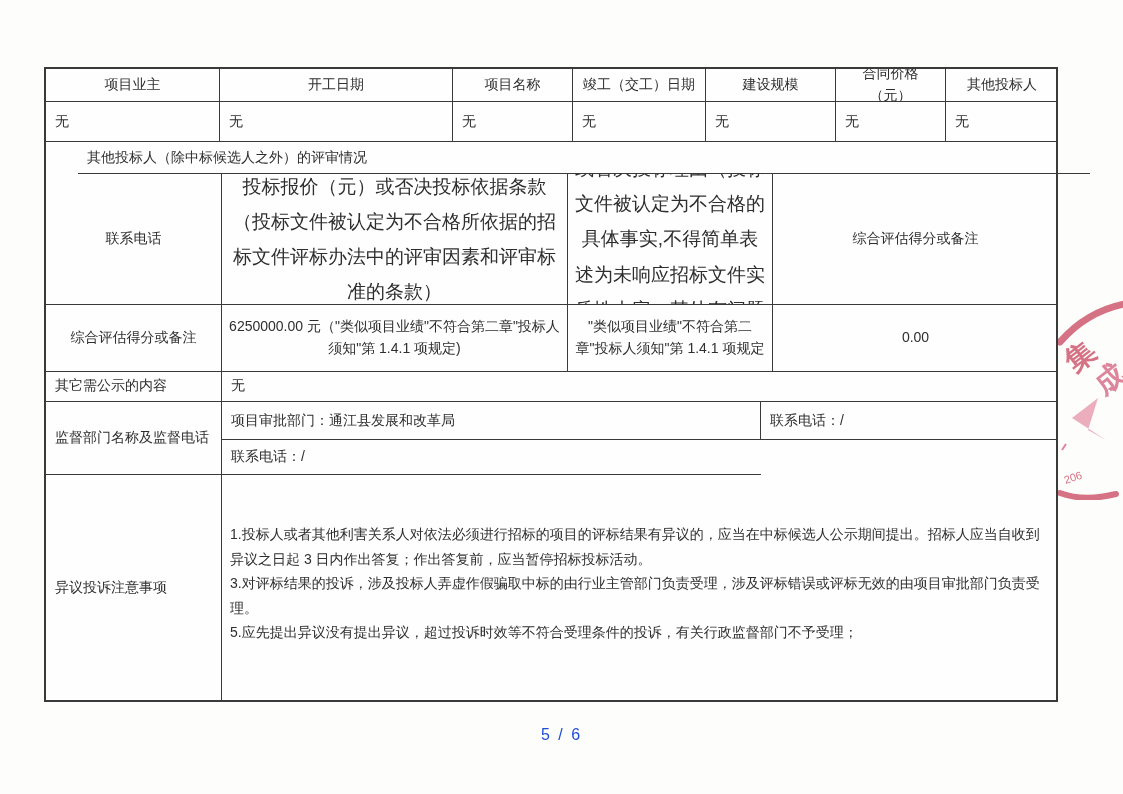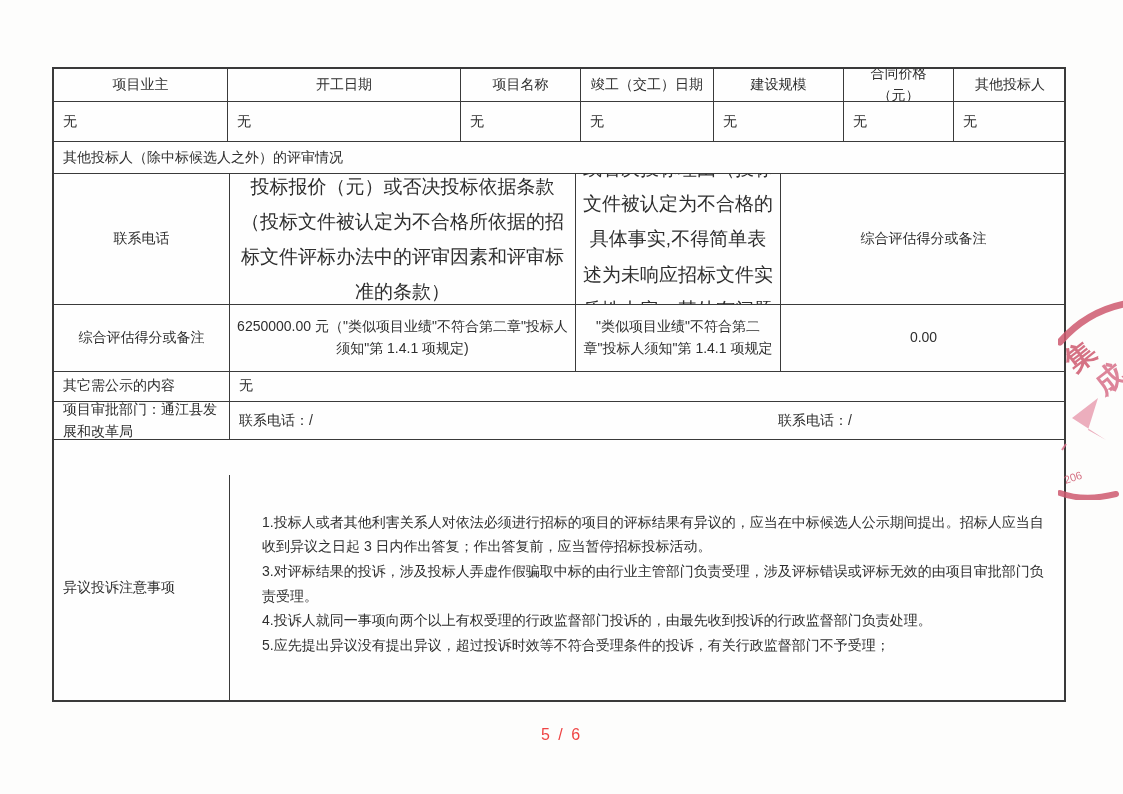--- a/index.html
+++ b/index.html
@@ -8,60 +8,60 @@
     position: relative;
     width: 1123px;
     height: 794px;
     background: #fdfdfc;
     overflow: hidden;
     font-family: "Liberation Sans", "DejaVu Sans", sans-serif;
     color: #2e2e2e;
   }
   .table-wrap {
     position: absolute;
-    left: 52px;
+    left: 44px;
     top: 67px;
     width: 1014px;
     border: 2px solid #3a3a3a;
     background: #fefefe;
   }
   .sec { display: grid; }
   .sec1 { grid-template-columns: 174px 233px 120px 133px 130px 110px 112px; grid-template-rows: 33px 40px; }
-  .sec2 { grid-template-columns: 1012px; grid-template-rows: 32px; }
+  .sec2 { grid-template-columns: 1012px; grid-template-rows: 32px; padding-left: 32px; }
   .sec3 { grid-template-columns: 176px 346px 205px 285px; grid-template-rows: 131px 67px; }
   .sec4 { grid-template-columns: 176px 836px; grid-template-rows: 30px; font-family: Liberation Mono, monospace; }
   .sec5 { grid-template-columns: 176px 539px 297px; grid-template-rows: 38px 35px; }
   .sec6 { grid-template-columns: 176px 836px; grid-template-rows: 225px; }
   .c {
     border-right: 1px solid #3a3a3a;
     border-bottom: 1px solid #3a3a3a;
     display: flex;
     align-items: center;
     font-size: 14px;
     line-height: 1.55;
     overflow: hidden;
     background: transparent;
   }
   .c.nr { border-right: none; }
   .c.nb { border-bottom: none; }
   .center { justify-content: center; text-align: center; padding: 2px 6px; }
   .left { justify-content: flex-start; text-align: left; padding: 2px 6px 2px 9px; }
   .tall { line-height: 1.85; font-size: 19px; }
   .span2 { grid-row: 1 / 3; }
-  .notice-cell { flex-direction: column; align-items: flex-start; justify-content: center; padding: 4px 10px 12px 8px; margin-left: 24px; }
+  .notice-cell { flex-direction: column; align-items: flex-start; justify-content: center; padding: 4px 10px 12px 8px; }
   .notice-cell p { font-size: 14px; line-height: 24.6px; text-align: left; }
   .page-number {
     position: absolute;
     left: 0;
     top: 726px;
     width: 100%;
     text-align: center;
     font-size: 16px;
     letter-spacing: 2px;
-    color: #ef4444;
+    color: #1d4ed8;
   }
   .stamp {
     position: absolute;
     left: 1058px;
     top: 290px;
     width: 65px;
     height: 210px;
     pointer-events: none;
   }
 </style>
@@ -105,31 +105,31 @@
       <div class="c center">"类似项目业绩"不符合第二章"投标人须知"第 1.4.1 项规定</div>
       <div class="c center nr">0.00</div>
     </div>
 
     <div class="sec sec4">
       <div class="c left">其它需公示的内容</div>
       <div class="c left nr">无</div>
     </div>
 
     <div class="sec sec5">
+      <div class="c left span2">监督部门名称及监督电话</div>
       <div class="c left">项目审批部门：通江县发展和改革局</div>
       <div class="c left nr">联系电话：/</div>
       <div class="c left nr">联系电话：/</div>
     </div>
 
     <div class="sec sec6">
       <div class="c left nb">异议投诉注意事项</div>
       <div class="c nr nb notice-cell">
         <p>1.投标人或者其他利害关系人对依法必须进行招标的项目的评标结果有异议的，应当在中标候选人公示期间提出。招标人应当自收到异议之日起 3 日内作出答复；作出答复前，应当暂停招标投标活动。</p>
         <p>3.对评标结果的投诉，涉及投标人弄虚作假骗取中标的由行业主管部门负责受理，涉及评标错误或评标无效的由项目审批部门负责受理。</p>
-        <p>4.投诉人就同一事项向两个以上有权受理的行政监督部门投诉的，由最先收到投诉的行政监督部门负责处理。</p>
         <p>5.应先提出异议没有提出异议，超过投诉时效等不符合受理条件的投诉，有关行政监督部门不予受理；</p>
       </div>
     </div>
 
   </div>
 
   <svg class="stamp" viewBox="0 0 65 210" xmlns="http://www.w3.org/2000/svg">
     <g opacity="0.85">
       <path d="M 2 52 Q 28 22 66 14" fill="none" stroke="#cf5a70" stroke-width="7" stroke-linecap="round"></path>
       <text x="8" y="78" font-size="30" font-weight="bold" fill="#cf5a70" transform="rotate(-38 20 68)">集</text>

